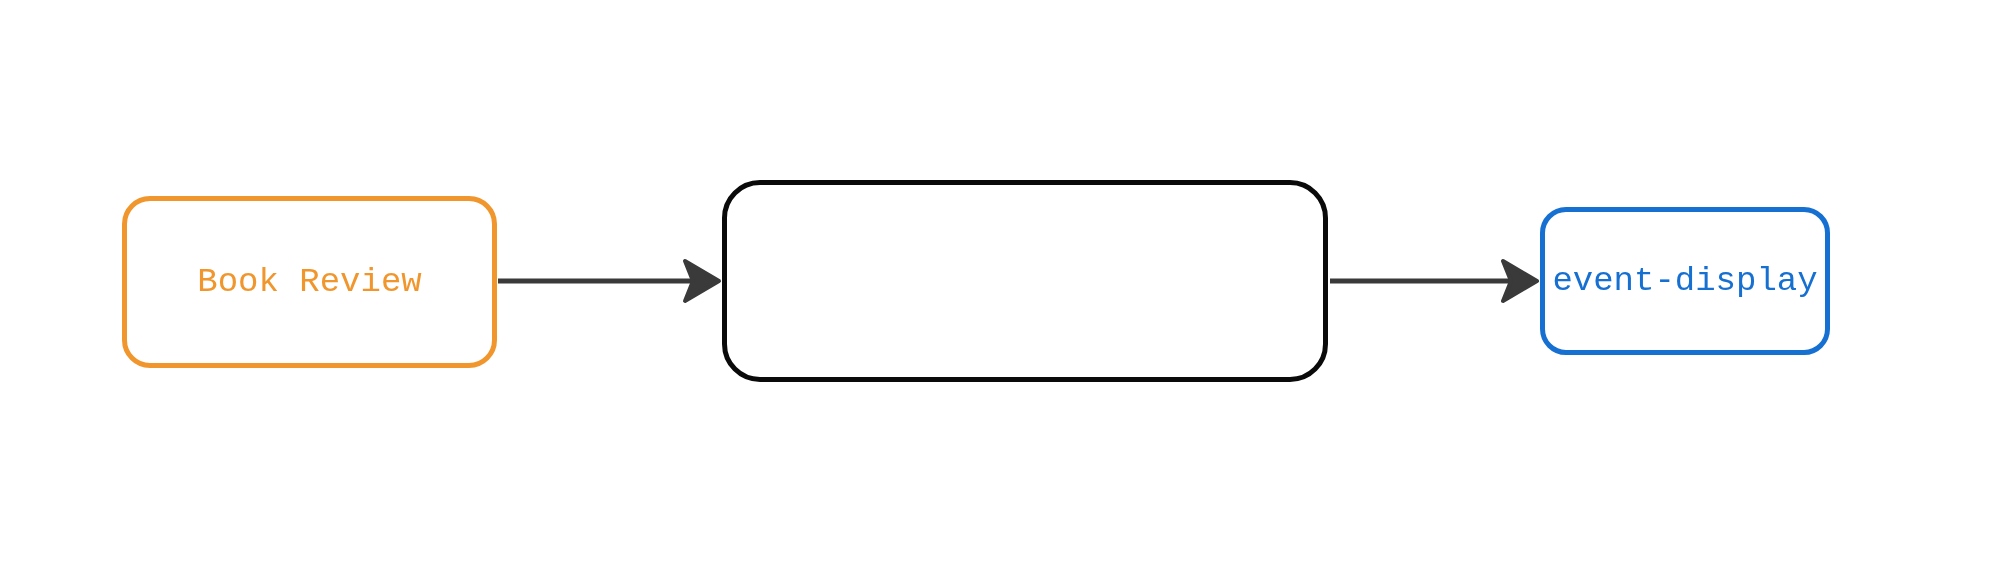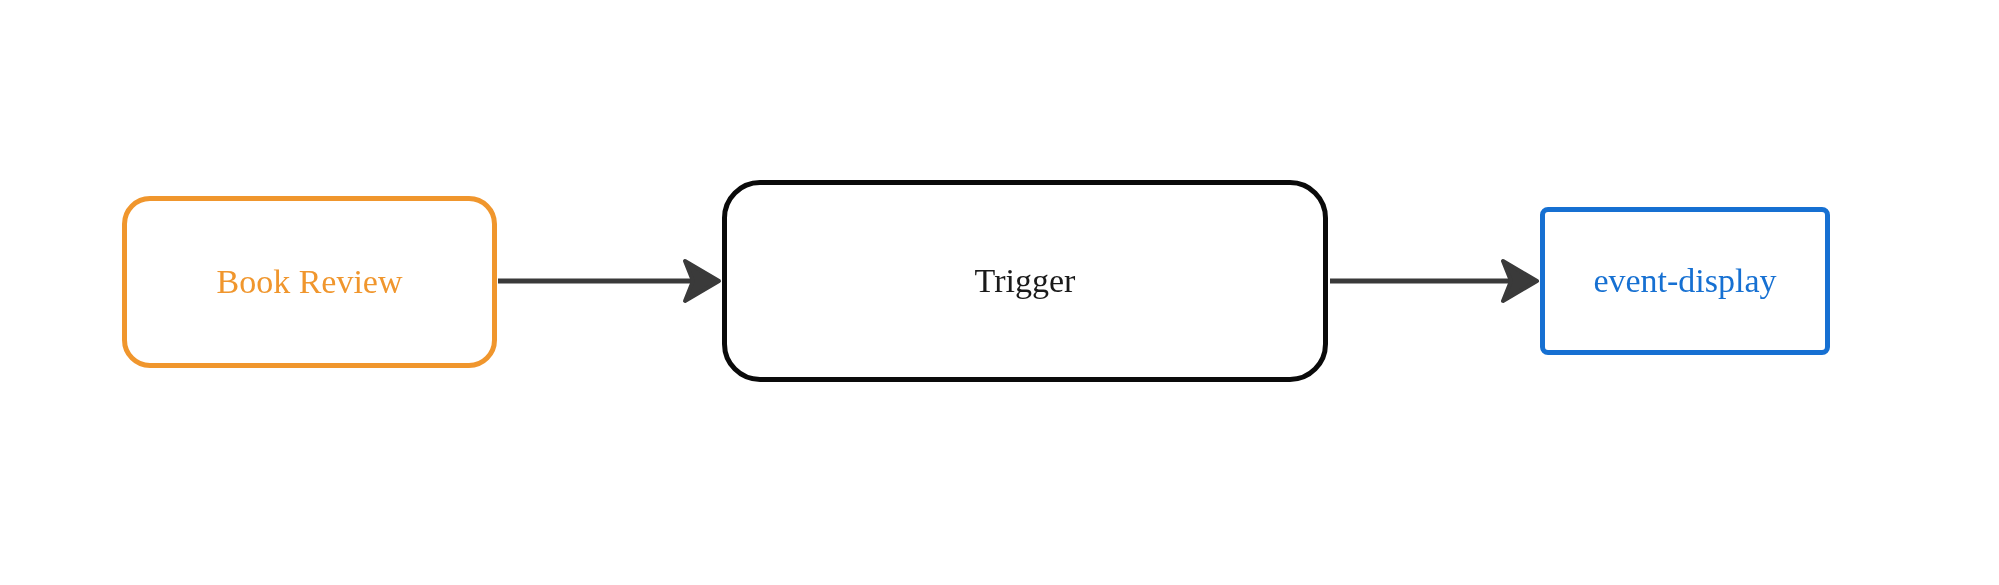--- a/index.html
+++ b/index.html
@@ -5,21 +5,21 @@
   html, body {
     margin: 0;
     padding: 0;
     background: #ffffff;
   }
   .canvas {
     position: relative;
     width: 1999px;
     height: 585px;
     background: var(--color-background, #fff);
-    font-family: Liberation Serif, serif;
+    font-family: Liberation Mono, monospace;
     overflow: hidden;
   }
   .edges {
     position: absolute;
     left: 0;
     top: 0;
   }
   .edge-line {
     stroke: var(--color-arrow, #3a3a3a);
     stroke-width: 5;
@@ -59,21 +59,21 @@
     border: 5px solid var(--color-trigger_border, #0a0a0a);
     border-radius: 38px;
     color: var(--color-trigger_text, #1a1a1a);
   }
   .node-event-display {
     left: 1540px;
     top: 207px;
     width: 290px;
     height: 148px;
     border: 5px solid var(--color-event_display, #1670d2);
-    border-radius: 8px;
+    border-radius: 26px;
     color: var(--color-event_display, #1670d2);
   }
 </style>
 </head>
 <body>
 
 <div class="canvas">
 
   <svg class="edges" width="1999" height="585" viewBox="0 0 1999 585">
     <g>
@@ -84,20 +84,19 @@
       <line class="edge-line" x1="1330" y1="281" x2="1510" y2="281"></line>
       <path class="edge-head" d="M1537,281 L1503,261 L1511,281 L1503,301 Z"></path>
     </g>
   </svg>
 
   <div class="node node-broker">
     <span>Book Review</span>
   </div>
 
   <div class="node node-trigger">
-    <span>Trigger</span>
   </div>
 
   <div class="node node-event-display">
     <span>event-display</span>
   </div>
 
 </div>
 
 </body></html>

